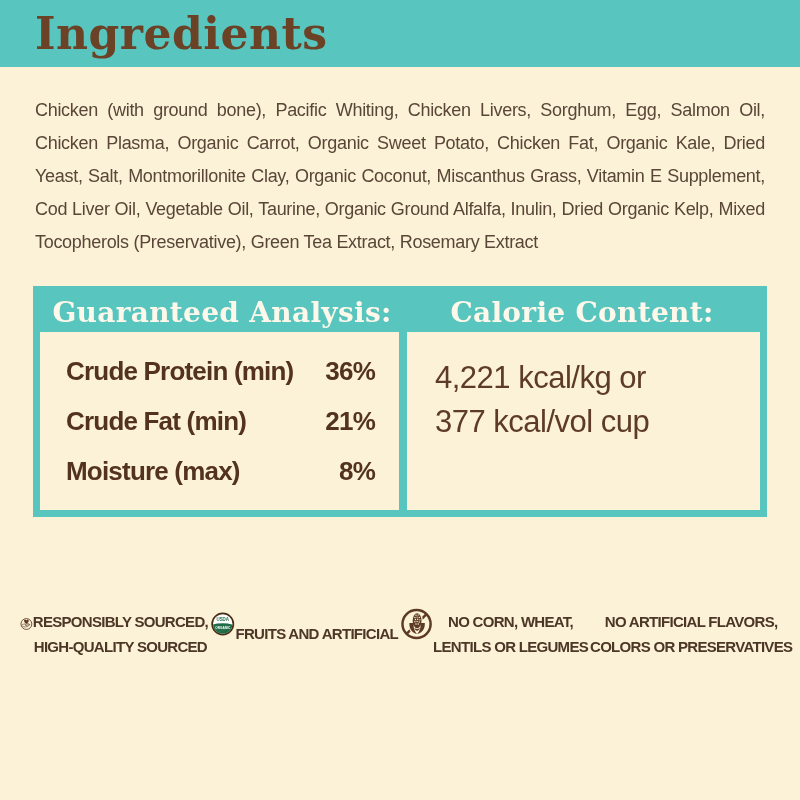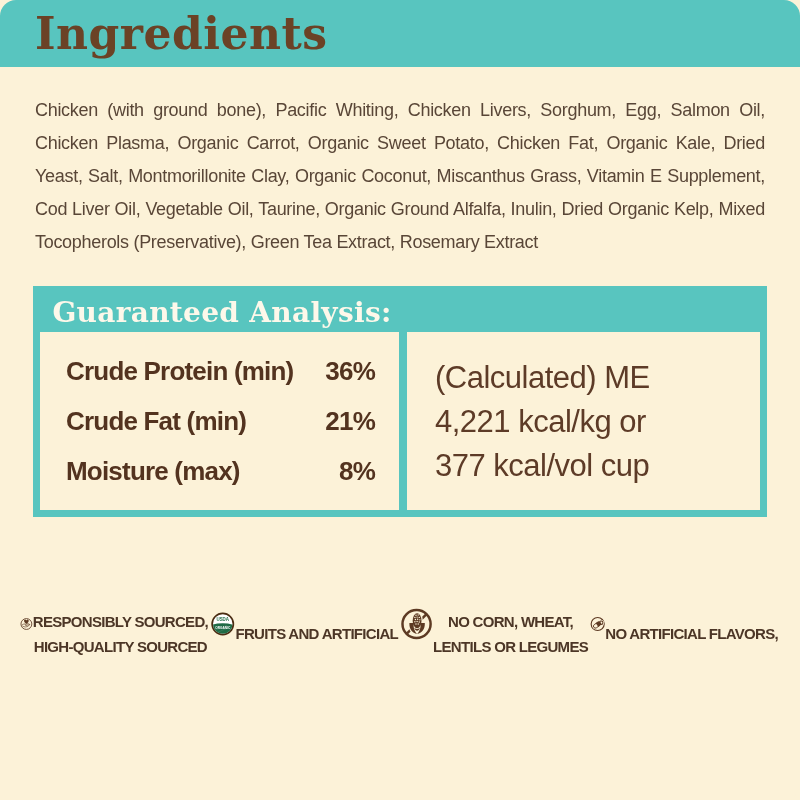--- a/index.html
+++ b/index.html
@@ -3,21 +3,21 @@
 <meta charset="utf-8">
 <style>
   :root{
     --teal:#58C5BF; --cream:#FCF2D8; --title-brown:#6B4226; --text-brown:#594637;
     --row-brown:#53331F; --icon-brown:#5D3A23; --ring-brown:#4A2C12; --green:#1E6B45;
     --label-brown:#4C3626; --white:#FFFFFF;
   }
   *{margin:0;padding:0;box-sizing:border-box;}
   html,body{width:800px;height:800px;}
   body{font-family:"Liberation Sans",sans-serif;background:var(--cream);}
-  .page{width:800px;height:800px;background:var(--cream);overflow:hidden;border-radius:16px;}
+  .page{width:800px;height:800px;background:var(--cream);overflow:hidden;}
 
   .top-band{height:67px;background:var(--teal);display:flex;align-items:center;padding-left:35px;}
   .top-band h1{font-family:"DejaVu Serif",serif;font-weight:bold;font-size:44px;color:var(--title-brown);letter-spacing:0.5px;}
 
   .ingredients{margin:27px 35px 0 35px;width:730px;font-size:18px;line-height:33px;
     color:var(--text-brown);text-align:justify;letter-spacing:-0.3px;}
 
   .panel{margin:27px 33px 0 33px;width:734px;background:var(--teal);padding:0 7px 7px 7px;}
   .panel-header{display:flex;height:46px;}
   .panel-header .hcell{display:flex;align-items:center;justify-content:center;
@@ -45,38 +45,38 @@
 
   <div class="top-band">
     <h1>Ingredients</h1>
   </div>
 
   <div class="ingredients">Chicken (with ground bone), Pacific Whiting, Chicken Livers, Sorghum, Egg, Salmon Oil, Chicken Plasma, Organic Carrot, Organic Sweet Potato, Chicken Fat, Organic Kale, Dried Yeast, Salt, Montmorillonite Clay, Organic Coconut, Miscanthus Grass, Vitamin E Supplement, Cod Liver Oil, Vegetable Oil, Taurine, Organic Ground Alfalfa, Inulin, Dried Organic Kelp, Mixed Tocopherols (Preservative), Green Tea Extract, Rosemary Extract</div>
 
   <div class="panel">
     <div class="panel-header">
       <div class="hcell left">Guaranteed Analysis:</div>
+      <div class="hcell right">Calorie Content:</div>
     </div>
     <div class="panel-body">
       <div class="cell analysis">
         <div class="arow">
           <span>Crude Protein (min)</span>
           <span>36%</span>
         </div>
         <div class="arow">
           <span>Crude Fat (min)</span>
           <span>21%</span>
         </div>
         <div class="arow">
           <span>Moisture (max)</span>
           <span>8%</span>
         </div>
       </div>
       <div class="cell calories">
-        <div class="cal-line">(Calculated) ME</div>
         <div class="cal-line">4,221 kcal/kg or</div>
         <div class="cal-line">377 kcal/vol cup</div>
       </div>
     </div>
   </div>
 
   <div class="badges">
 
     <div class="badge">
       <svg width="114" height="114" viewBox="0 0 120 120">
@@ -159,17 +159,18 @@
           <rect x="24" y="53" width="62" height="30" rx="15" fill="var(--cream)" stroke="var(--cream)" stroke-width="16"></rect>
         </g>
         <circle cx="88" cy="50" r="13" fill="none" stroke="var(--icon-brown)" stroke-width="8"></circle>
         <g transform="rotate(-35 55 68)">
           <rect x="24" y="53" width="62" height="30" rx="15" fill="none" stroke="var(--icon-brown)" stroke-width="7"></rect>
           <path d="M55 51 H71 A17 17 0 0 1 71 85 H55 Z" fill="var(--icon-brown)"></path>
         </g>
       </svg>
       <div class="badge-label">
         <div>NO ARTIFICIAL FLAVORS,</div>
+        <div>COLORS OR PRESERVATIVES</div>
       </div>
     </div>
 
   </div>
 </div>
 
 </body></html>

